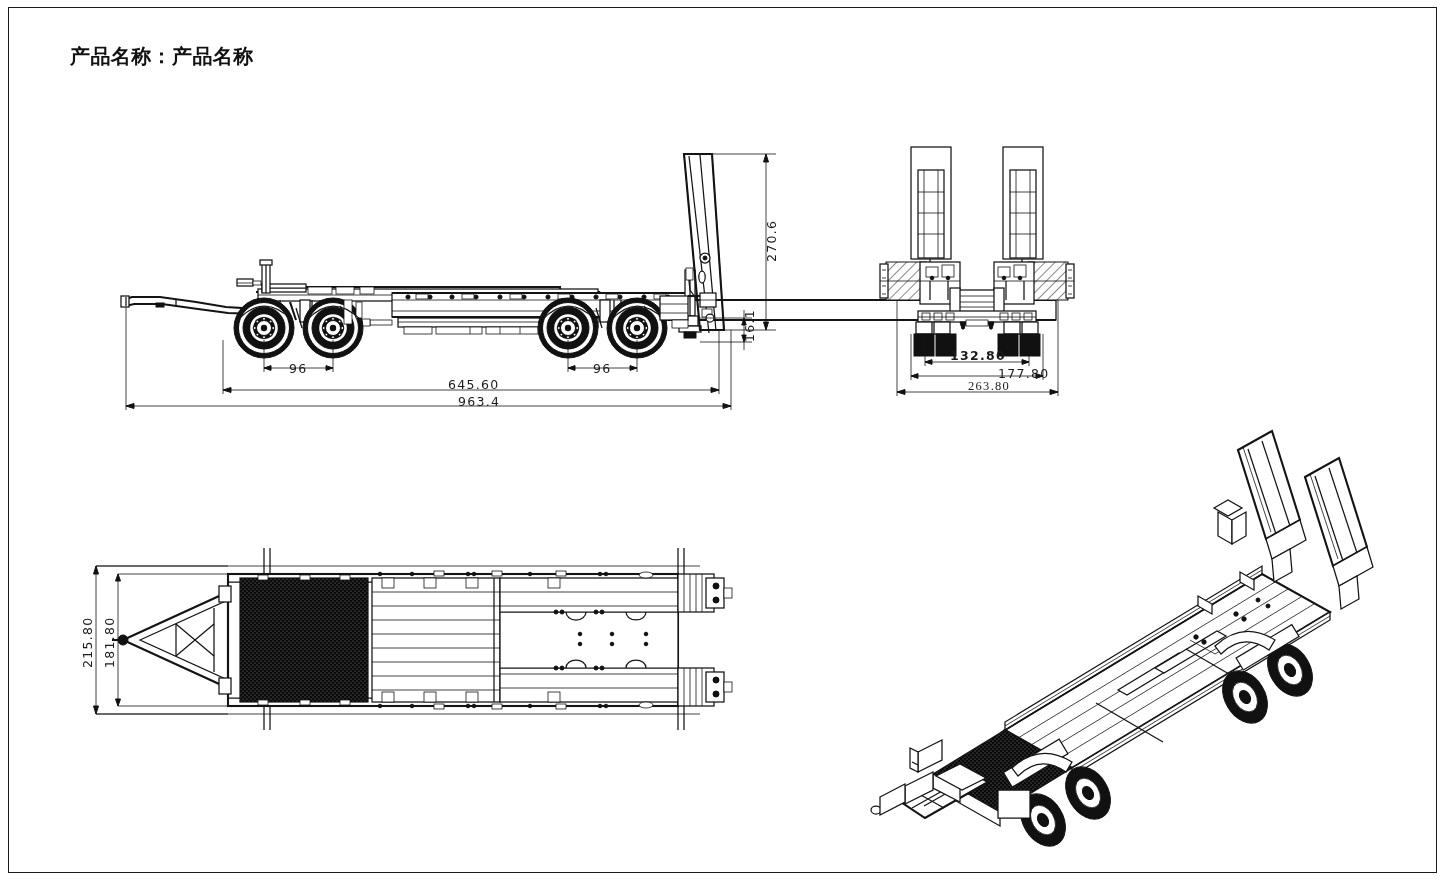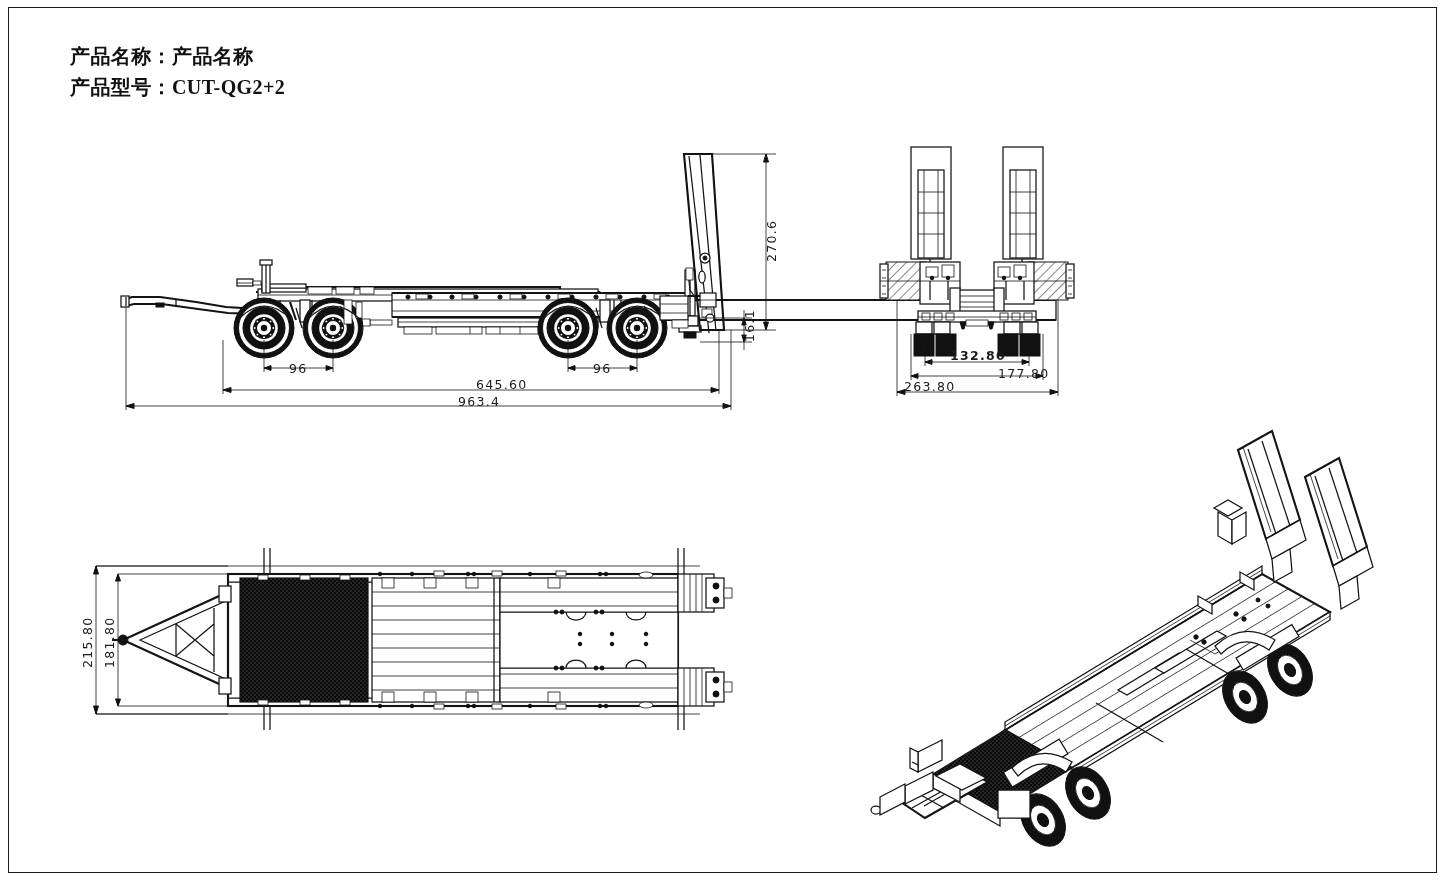--- a/index.html
+++ b/index.html
@@ -26,21 +26,20 @@
   .hatchfill{fill:url(#hatch);stroke:#141414;stroke-width:1;}
   .dotfill{fill:url(#dots);stroke:#141414;stroke-width:1.2;}
 </style>
 </head>
 <body>
 
 <div id="sheet">
   <div id="frame"></div>
 
   <div class="ttl" id="ttl1"><span class="cn">产品名称：</span><span class="cn">产品名称</span></div>
-  <div class="ttl" id="ttl2"><span class="cn">产品型号：</span><span>CUT-QG2+2</span></div>
 
   <svg width="1445" height="882">
     <defs>
       <pattern id="hatch" width="7" height="7" patternTransform="rotate(45)" patternUnits="userSpaceOnUse">
         <rect width="7" height="7" fill="#fff"></rect>
         <line x1="0" y1="0" x2="0" y2="7" stroke="#141414" stroke-width="1"></line>
       </pattern>
       <pattern id="dots" width="4" height="4" patternUnits="userSpaceOnUse">
         <rect width="4" height="4" fill="#0a0a0a"></rect>
         <circle cx="1" cy="1" r="0.55" fill="#8a8a8a"></circle>
@@ -613,24 +612,24 @@
       <g>
         <path class="ln med fw" d="M918,752 L942,740 L942,760 L918,772 Z"></path>
         <path class="ln med fw" d="M910,748 L918,752 L918,772 L910,768 Z"></path>
         <path class="ln med" d="M912,762 L918,765"></path>
       </g>
     </g>
   </svg>
 
   <div class="dim" style="left:289px;top:361px;">96</div>
   <div class="dim" style="left:593px;top:361px;">96</div>
-  <div class="dim" style="left:448px;top:377px;margin-left:28px;">645.60</div>
+  <div class="dim" style="left:448px;top:377px;">645.60</div>
   <div class="dim" style="left:458px;top:394px;">963.4</div>
   <div class="dim dimv" style="left:764px;top:262px;">270.6</div>
   <div class="dim dimv" style="left:742px;top:342px;">16.1</div>
 
   <div class="dim" style="left:950px;top:348px;font-weight:bold;">132.80</div>
   <div class="dim" style="left:950px;top:366px;margin-left:48px;">177.80</div>
-  <div class="dim" style="left:904px;top:379px;">263.80</div>
+  <div class="dim" style="left:968px;top:379px;font-family:Liberation Serif, serif;">263.80</div>
 
   <div class="dim dimv" style="left:80px;top:668px;">215.80</div>
   <div class="dim dimv" style="left:102px;top:668px;">181.80</div>
 </div>
 
 </body></html>

